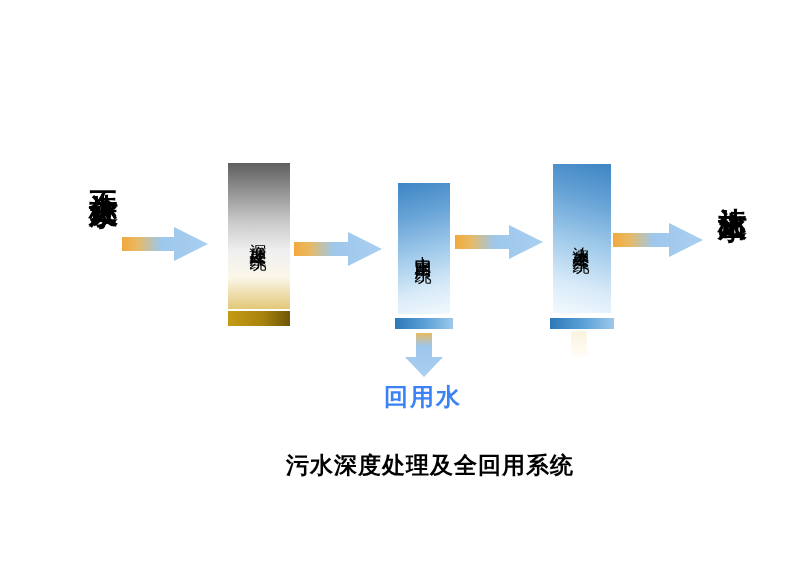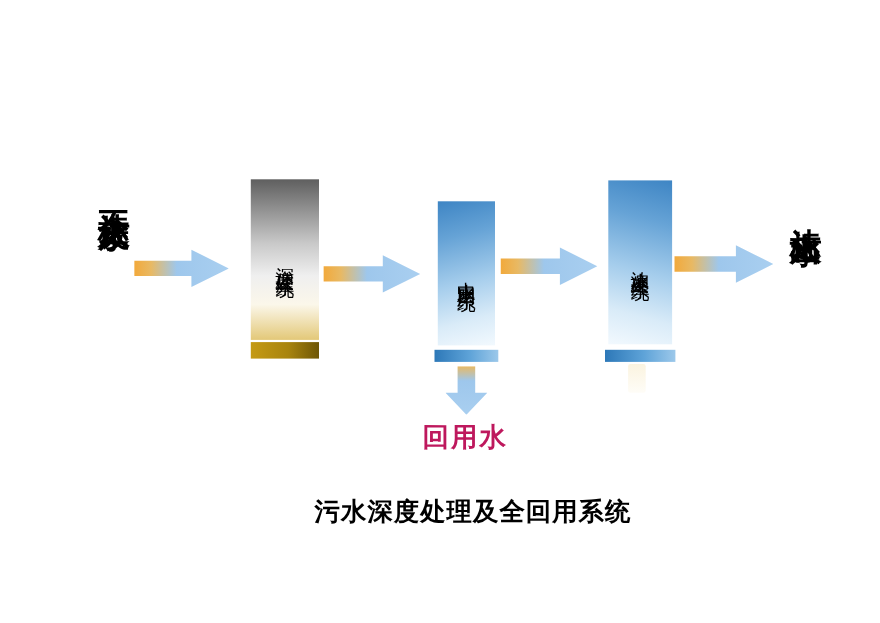--- a/index.html
+++ b/index.html
@@ -49,21 +49,21 @@
     background:linear-gradient(90deg,#2d78b8 0%,#5ea3d8 55%,#9cc8ea 100%);
   }
   .arrow{position:absolute;}
   .faint-artifact{
     position:absolute;left:571px;top:331px;width:16px;height:26px;
     background:linear-gradient(180deg,#f3dea6,#fdf8e8);
     opacity:0.35;border-radius:2px;
   }
   .reuse-label{
     position:absolute;left:384px;top:381px;
-    font-size:24px;font-weight:900;color:#be185d;letter-spacing:2px;
+    font-size:24px;font-weight:900;color:#3b82f6;letter-spacing:2px;
   }
   .caption{
     position:absolute;left:12px;top:450px;width:100%;
     text-align:center;font-size:23px;font-weight:700;color:#000;
     letter-spacing:1px;
     margin-left:18px;
   }
 </style>
 </head>
 <body>

